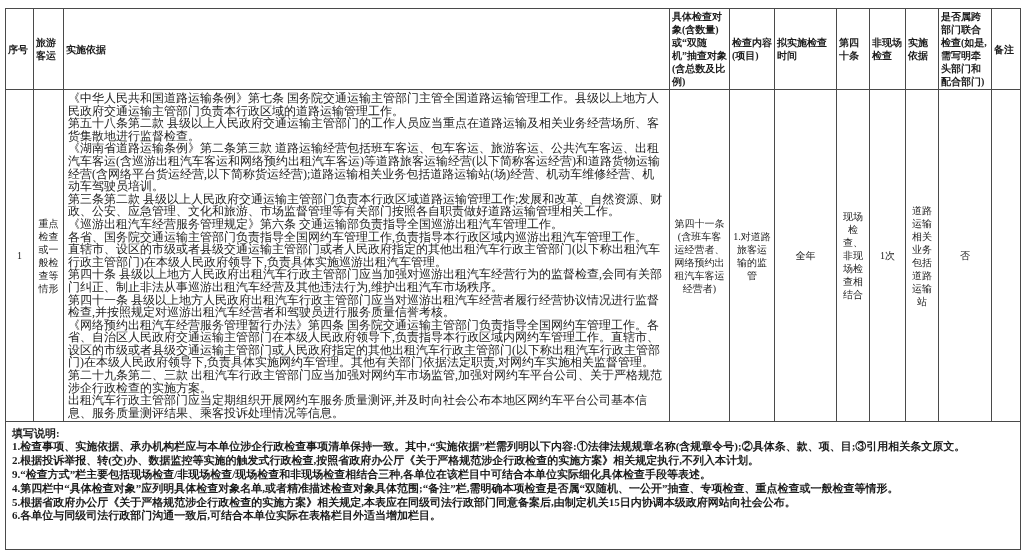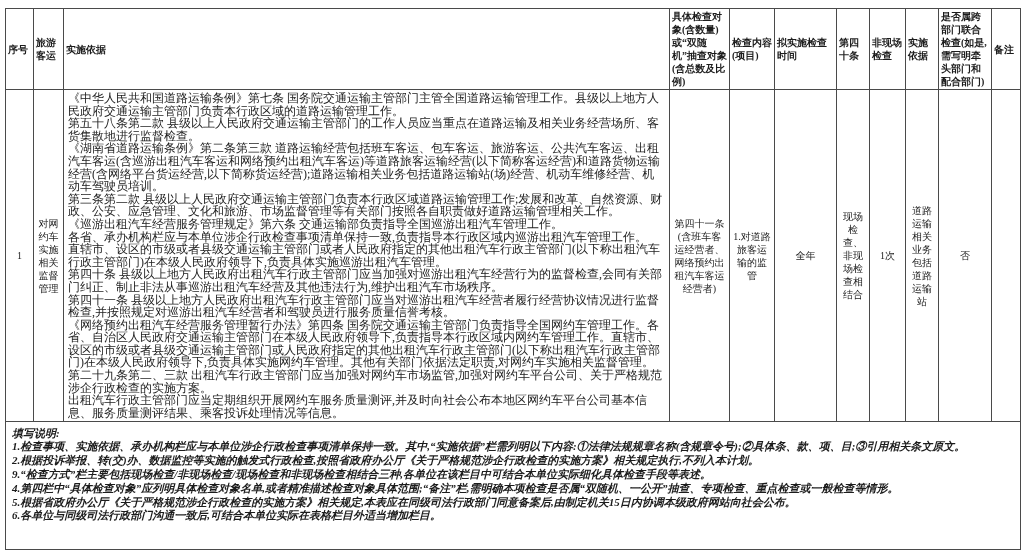--- a/index.html
+++ b/index.html
@@ -52,21 +52,20 @@
     line-height:12.6px;
     word-break:break-all;
   }
   td.notes{
     font-size:11px;
     font-weight:bold;
     text-align:left;
     vertical-align:top;
     padding:4px 6px;
     height:128px;
-    font-style:italic;
   }
   td.notes .notes-title{line-height:14px;}
   td.notes .list-line{
     line-height:13.8px;
     word-break:break-all;
   }
 </style>
 </head>
 <body>
 
@@ -96,28 +95,28 @@
         <th>第四十条</th>
         <th>非现场检查</th>
         <th>实施依据</th>
         <th>是否属跨部门联合检查(如是,需写明牵头部门和配合部门)</th>
         <th>备注</th>
       </tr>
     </thead>
     <tbody>
       <tr>
         <td class="c">1</td>
-        <td class="c">对网约车实施相关监督管理</td>
+        <td class="c">重点检查或一般检查等情形</td>
         <td class="basis">
             <div class="list-line">《中华人民共和国道路运输条例》第七条 国务院交通运输主管部门主管全国道路运输管理工作。县级以上地方人民政府交通运输主管部门负责本行政区域的道路运输管理工作。</div>
             <div class="list-line">第五十八条第二款 县级以上人民政府交通运输主管部门的工作人员应当重点在道路运输及相关业务经营场所、客货集散地进行监督检查。</div>
             <div class="list-line">《湖南省道路运输条例》第二条第三款 道路运输经营包括班车客运、包车客运、旅游客运、公共汽车客运、出租汽车客运(含巡游出租汽车客运和网络预约出租汽车客运)等道路旅客运输经营(以下简称客运经营)和道路货物运输经营(含网络平台货运经营,以下简称货运经营);道路运输相关业务包括道路运输站(场)经营、机动车维修经营、机动车驾驶员培训。</div>
             <div class="list-line">第三条第二款 县级以上人民政府交通运输主管部门负责本行政区域道路运输管理工作;发展和改革、自然资源、财政、公安、应急管理、文化和旅游、市场监督管理等有关部门按照各自职责做好道路运输管理相关工作。</div>
             <div class="list-line">《巡游出租汽车经营服务管理规定》第六条 交通运输部负责指导全国巡游出租汽车管理工作。</div>
-            <div class="list-line">各省、承办机构栏应与本单位涉企行政检查事项清单保持一致,负责指导本行政区域内巡游出租汽车管理工作。</div>
+            <div class="list-line">各省、国务院交通运输主管部门负责指导全国网约车管理工作,负责指导本行政区域内巡游出租汽车管理工作。</div>
             <div class="list-line">直辖市、设区的市级或者县级交通运输主管部门或者人民政府指定的其他出租汽车行政主管部门(以下称出租汽车行政主管部门)在本级人民政府领导下,负责具体实施巡游出租汽车管理。</div>
             <div class="list-line">第四十条 县级以上地方人民政府出租汽车行政主管部门应当加强对巡游出租汽车经营行为的监督检查,会同有关部门纠正、制止非法从事巡游出租汽车经营及其他违法行为,维护出租汽车市场秩序。</div>
             <div class="list-line">第四十一条 县级以上地方人民政府出租汽车行政主管部门应当对巡游出租汽车经营者履行经营协议情况进行监督检查,并按照规定对巡游出租汽车经营者和驾驶员进行服务质量信誉考核。</div>
             <div class="list-line">《网络预约出租汽车经营服务管理暂行办法》第四条 国务院交通运输主管部门负责指导全国网约车管理工作。各省、自治区人民政府交通运输主管部门在本级人民政府领导下,负责指导本行政区域内网约车管理工作。直辖市、设区的市级或者县级交通运输主管部门或人民政府指定的其他出租汽车行政主管部门(以下称出租汽车行政主管部门)在本级人民政府领导下,负责具体实施网约车管理。其他有关部门依据法定职责,对网约车实施相关监督管理。</div>
             <div class="list-line">第二十九条第二、三款 出租汽车行政主管部门应当加强对网约车市场监管,加强对网约车平台公司、关于严格规范涉企行政检查的实施方案。</div>
             <div class="list-line">出租汽车行政主管部门应当定期组织开展网约车服务质量测评,并及时向社会公布本地区网约车平台公司基本信息、服务质量测评结果、乘客投诉处理情况等信息。</div>
           </td>
         <td class="c">第四十一条(含班车客运经营者、网络预约出租汽车客运经营者)</td>
         <td class="c">1.对道路旅客运输的监管</td>
         <td class="c">全年</td>

